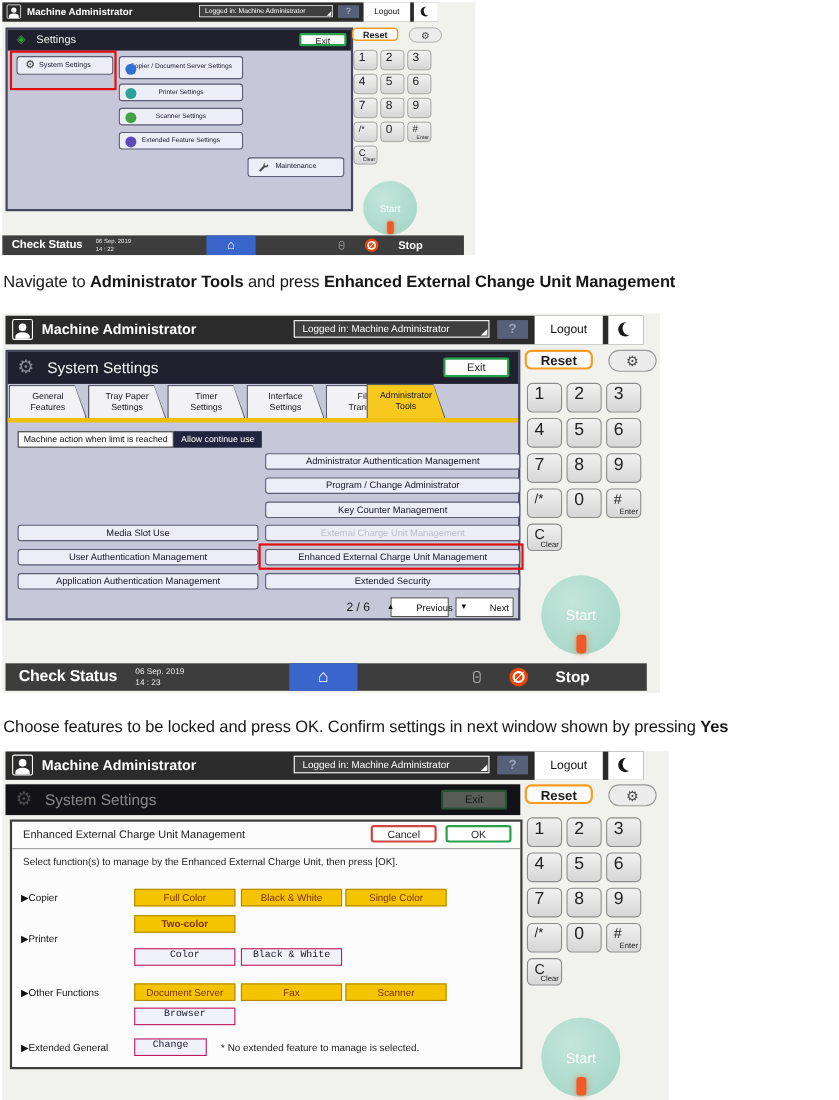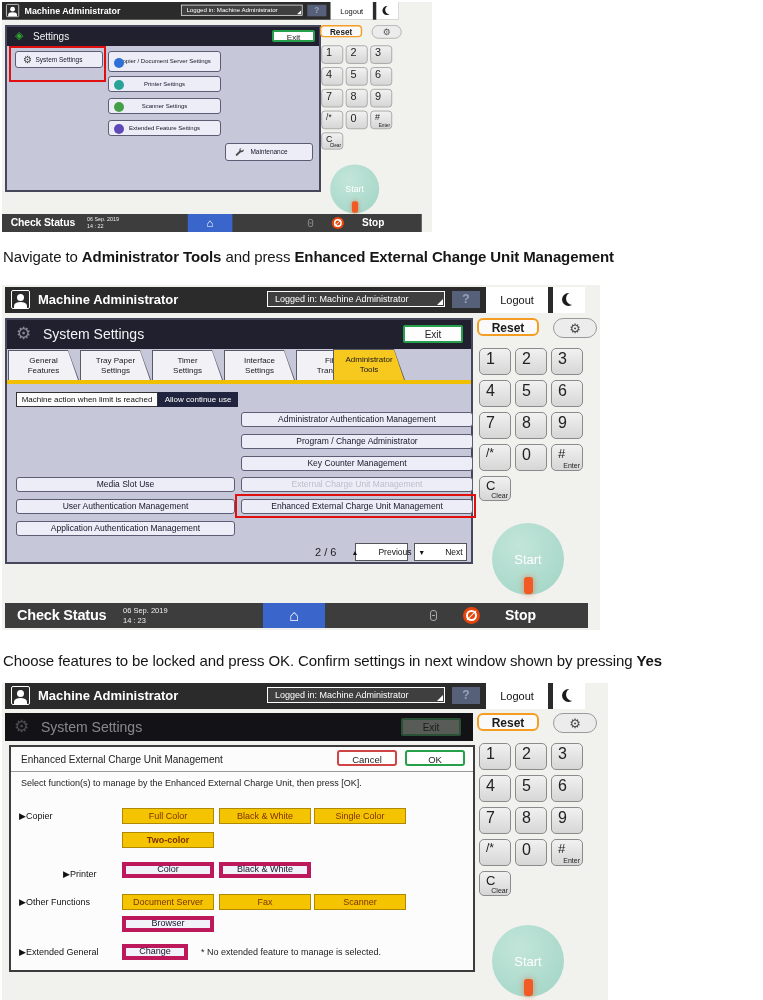--- a/index.html
+++ b/index.html
@@ -68,21 +68,21 @@
   .ban:before{content:"";position:absolute;inset:18%;border:2px solid #fff;border-radius:50%;box-sizing:border-box;}
   .ban:after{content:"";position:absolute;left:47%;top:12%;width:7%;height:76%;background:#fff;transform:rotate(45deg);}
   .stoptext{font-size:14px;line-height:25px;font-weight:bold;}
 
   
   .dialog{background:#fcfcfc;border:2px solid #3c3c3c;}
   .dlgtitle{font-size:10px;color:#222;line-height:20px;}
   .cancelbtn{background:#fff;border:2px solid #cf4444;border-radius:3px;text-align:center;font-size:9.5px;color:#222;}
   .okbtn{background:#fff;border:2px solid #27a04c;border-radius:3px;text-align:center;font-size:9.5px;color:#222;}
   .ybtn{background:#f5c400;border:1px solid #b08900;display:flex;align-items:center;justify-content:center;font-size:9px;color:#7a3200;}
-  .wbtn{background:#f1f1fa;border:4px solid #be185d;display:flex;align-items:flex-end;justify-content:center;font-size:9px;color:#16162a;}
+  .wbtn{background:#f1f1fa;border:1px solid #be185d;display:flex;align-items:flex-start;justify-content:center;font-size:9px;color:#16162a;font-family:Liberation Mono, monospace;}
   .rowlabel{font-size:9px;color:#111;}
   .dim{filter:brightness(0.55) saturate(0.6);}
   .circ{border-radius:50%;}
 </style>
 </head>
 <body>
 
 <div class="panel" style="left:2px;top:2px;width:430px;height:230px;">
 
   <div class="p hdrc" style="left:0;top:0;transform:scale(0.683);">
@@ -262,20 +262,23 @@
       </div>
     <div class="p tsbtn" style="left:9px;top:179px;width:219px;height:15px;">
         <span>User Authentication Management</span>
       </div>
     <div class="p tsbtn" style="left:234px;top:179px;width:232px;height:15px;">
         <span>Enhanced External Charge Unit Management</span>
       </div>
     <div class="p tsbtn" style="left:9px;top:201px;width:219px;height:15px;">
         <span>Application Authentication Management</span>
       </div>
+    <div class="p tsbtn" style="left:234px;top:201px;width:232px;height:15px;">
+        <span>Extended Security</span>
+      </div>
 
     <span class="p" style="left:308px;top:226px;font-size:11px;color:#222;">2 / 6</span>
     <div class="p pagebtn" style="left:348px;top:223px;width:53px;height:18px;">
         <span style="font-size:7px;">▲</span>
         <span>Previous</span>
       </div>
     <div class="p pagebtn" style="left:407px;top:223px;width:53px;height:18px;">
         <span style="font-size:7px;">▼</span>
         <span>Next</span>
       </div>
@@ -357,21 +360,21 @@
     <div class="p ybtn" style="left:208px;top:61px;width:92px;height:16px;">
         <span>Black &amp; White</span>
       </div>
     <div class="p ybtn" style="left:303px;top:61px;width:92px;height:16px;">
         <span>Single Color</span>
       </div>
     <div class="p ybtn" style="left:111px;top:85px;width:92px;height:16px;font-weight:bold;">
         <span>Two-color</span>
       </div>
 
-    <span class="p rowlabel" style="left:8px;top:122px;margin-left:44px;">▶Printer</span>
+    <span class="p rowlabel" style="left:8px;top:101px;">▶Printer</span>
     <div class="p wbtn" style="left:111px;top:115px;width:92px;height:16px;">
         <span>Color</span>
       </div>
     <div class="p wbtn" style="left:208px;top:115px;width:92px;height:16px;">
         <span>Black &amp; White</span>
       </div>
 
     <span class="p rowlabel" style="left:8px;top:150px;">▶Other Functions</span>
     <div class="p ybtn" style="left:111px;top:147px;width:92px;height:16px;">
         <span>Document Server</span>

